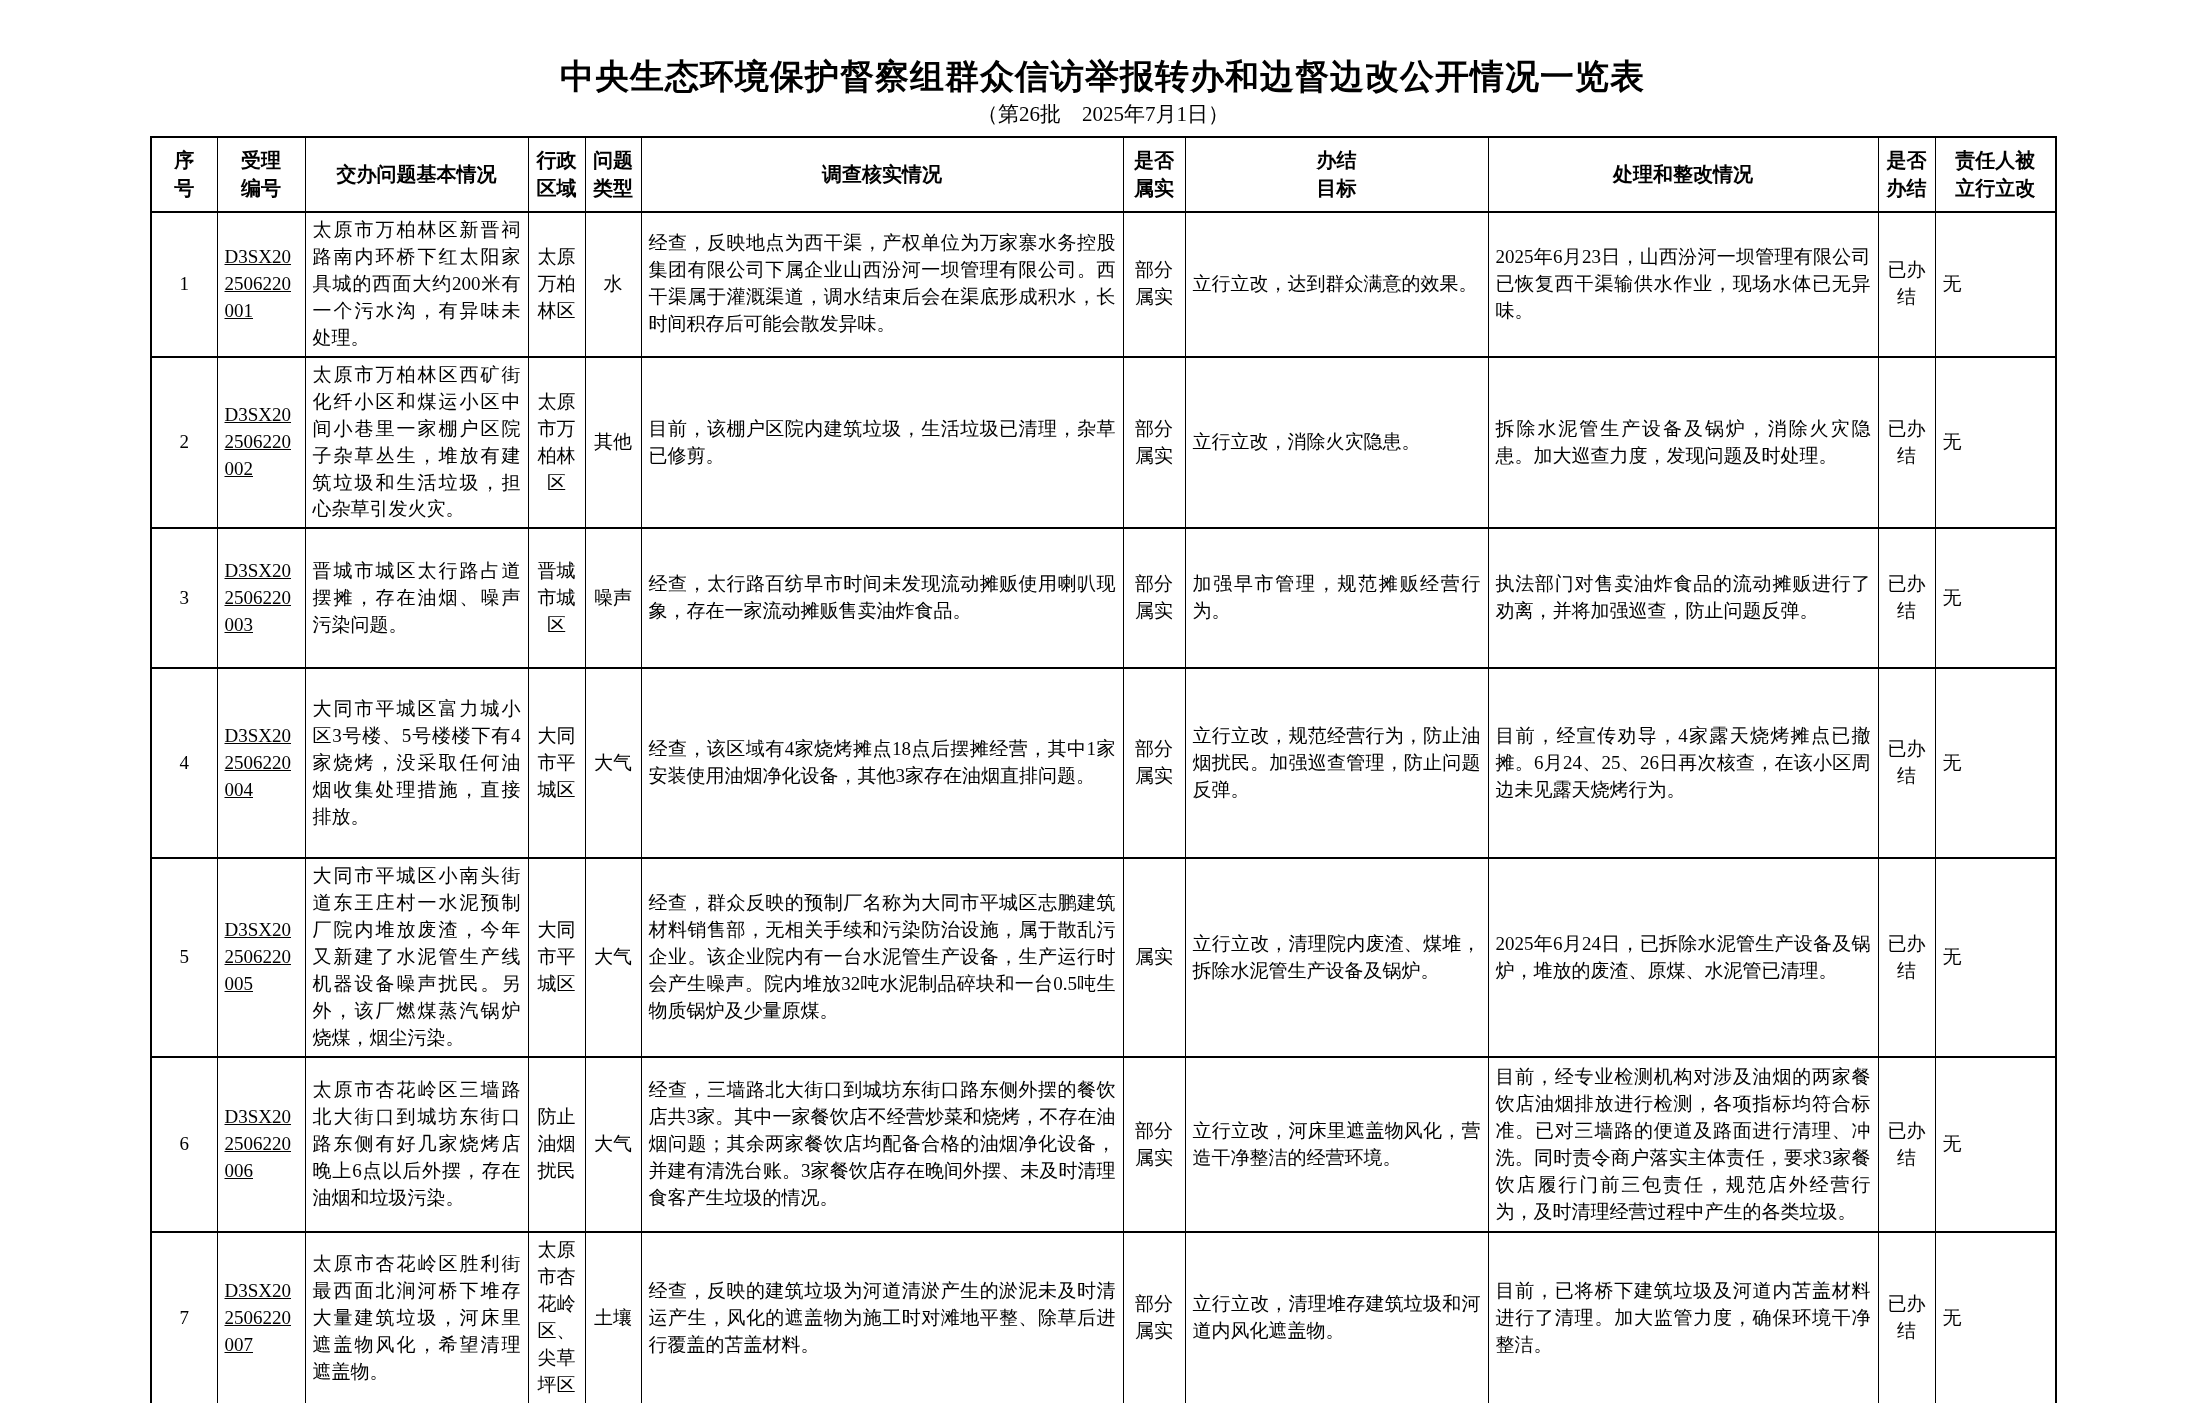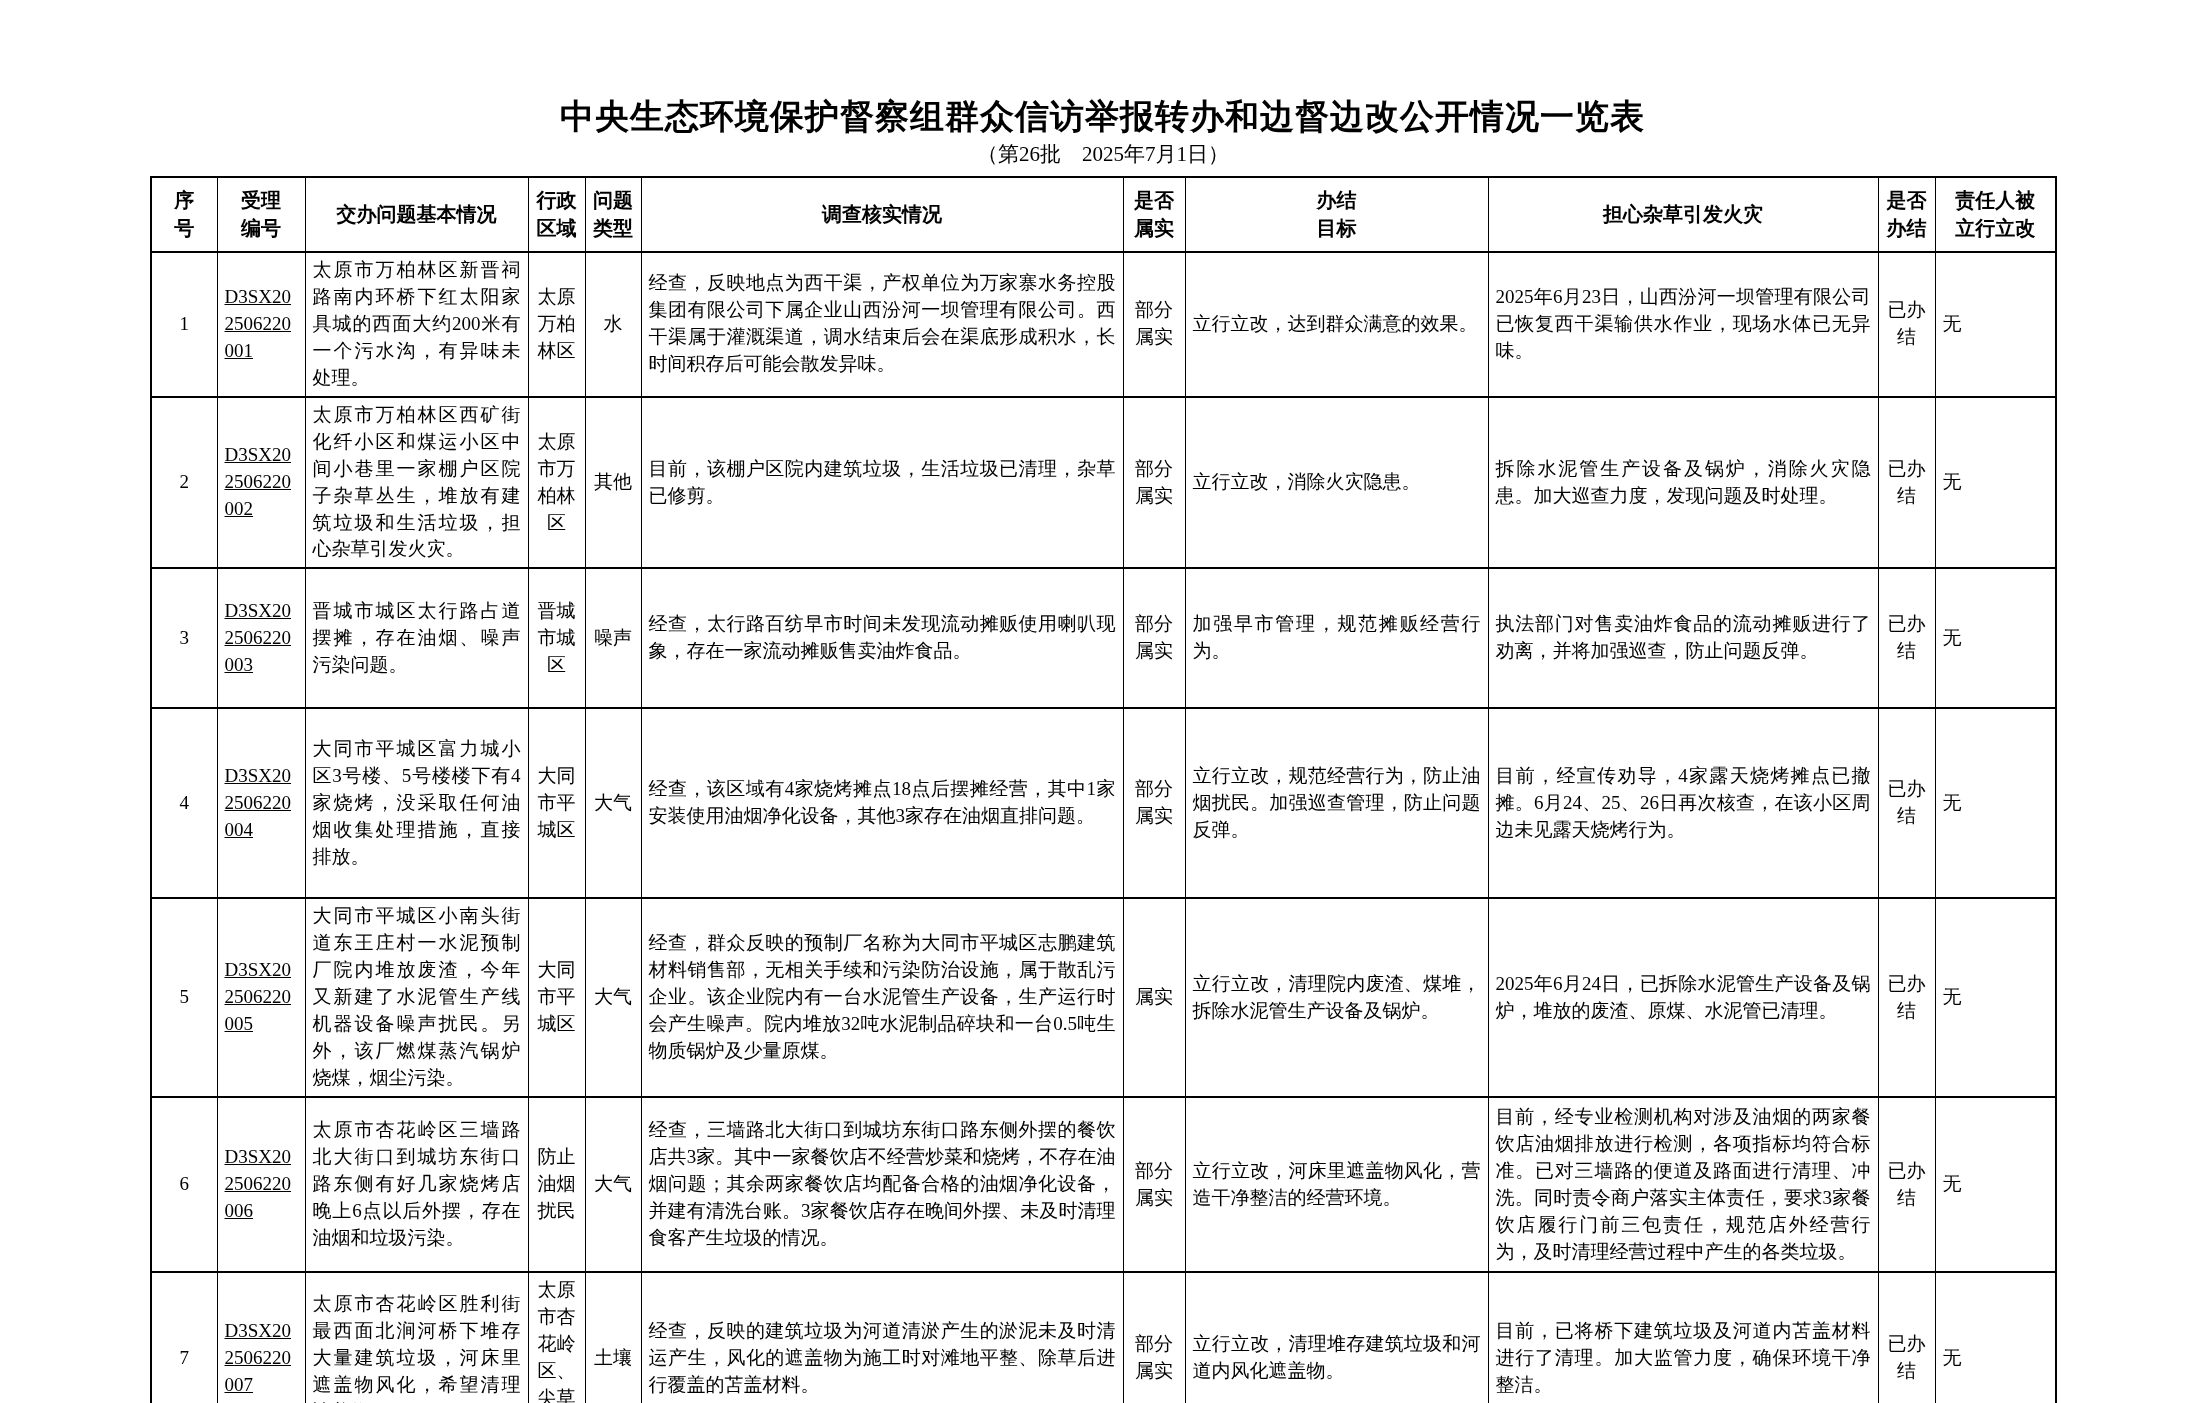--- a/index.html
+++ b/index.html
@@ -3,21 +3,21 @@
 <meta charset="utf-8">
 <style>
   html, body { margin: 0; padding: 0; }
   body {
     width: 2205px; height: 1403px;
     background: #ffffff;
     font-family: "Liberation Serif", "DejaVu Serif", serif;
     color: #000;
   }
   .page { width: 2205px; height: 1403px; overflow: hidden; }
-  .title-block { padding-top: 96px; text-align: center; }
+  .title-block { padding-top: 56px; text-align: center; }
   .doc-title {
     font-size: 34px; font-weight: bold; letter-spacing: 1px;
     margin: 0; line-height: 1.25;
   }
   .doc-subtitle {
     font-size: 21px; font-weight: normal; margin: 2px 0 0 1px; line-height: 1.3;
   }
   .table-wrap { margin: 8px 0 0 150px; }
   table.report {
     border-collapse: collapse;
@@ -102,21 +102,21 @@
           <th>交办问题基本情况</th>
           <th>行政
 区域</th>
           <th>问题
 类型</th>
           <th>调查核实情况</th>
           <th>是否
 属实</th>
           <th>办结
 目标</th>
-          <th>担心杂草引发火灾</th>
+          <th>处理和整改情况</th>
           <th>是否
 办结</th>
           <th>责任人被
 立行立改</th>
         </tr>
       </thead>
       <tbody>
           <tr>
     <td class="center">1</td>
     <td class="id-cell">D3SX202506220001</td>

